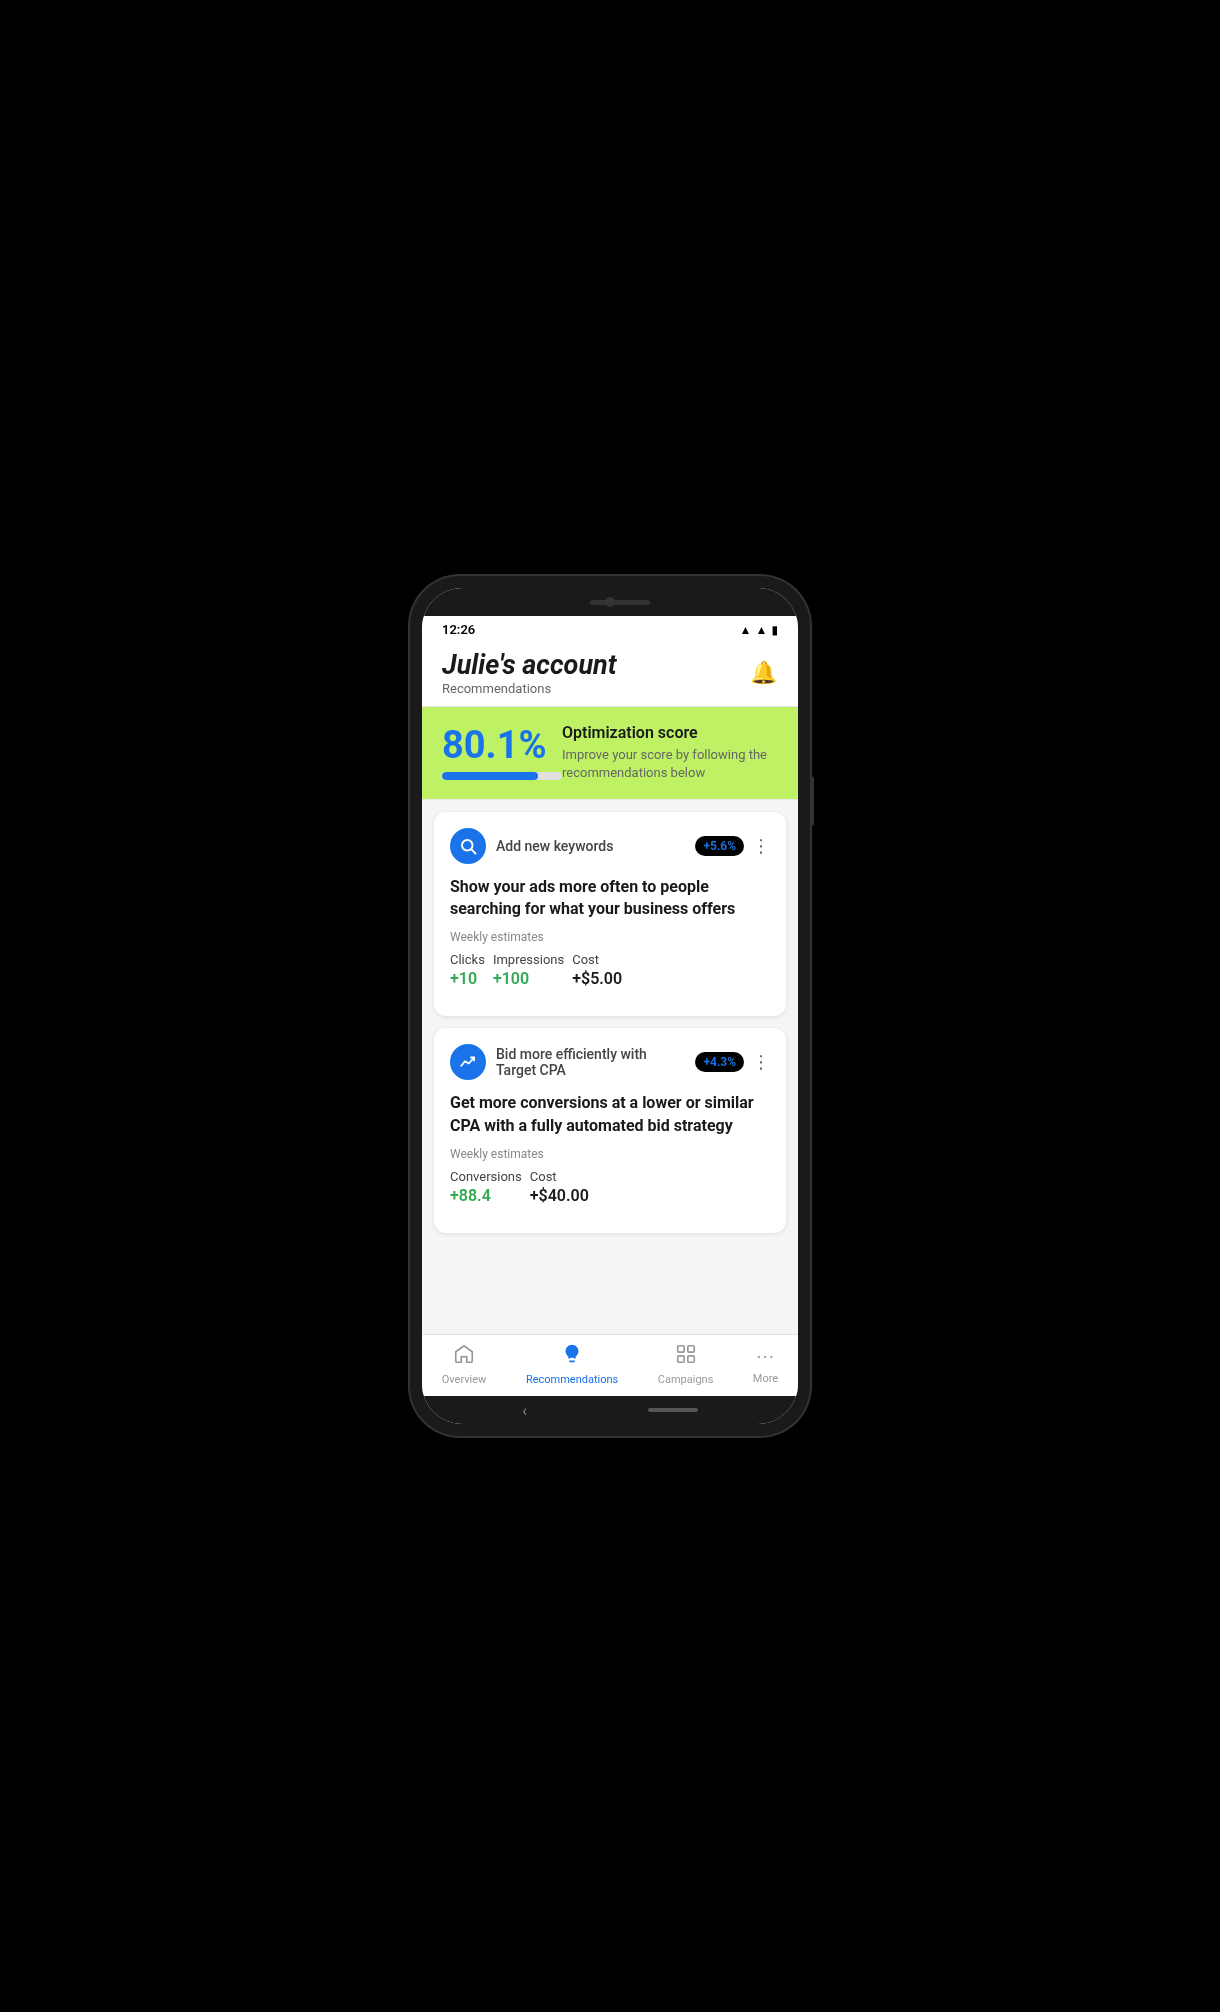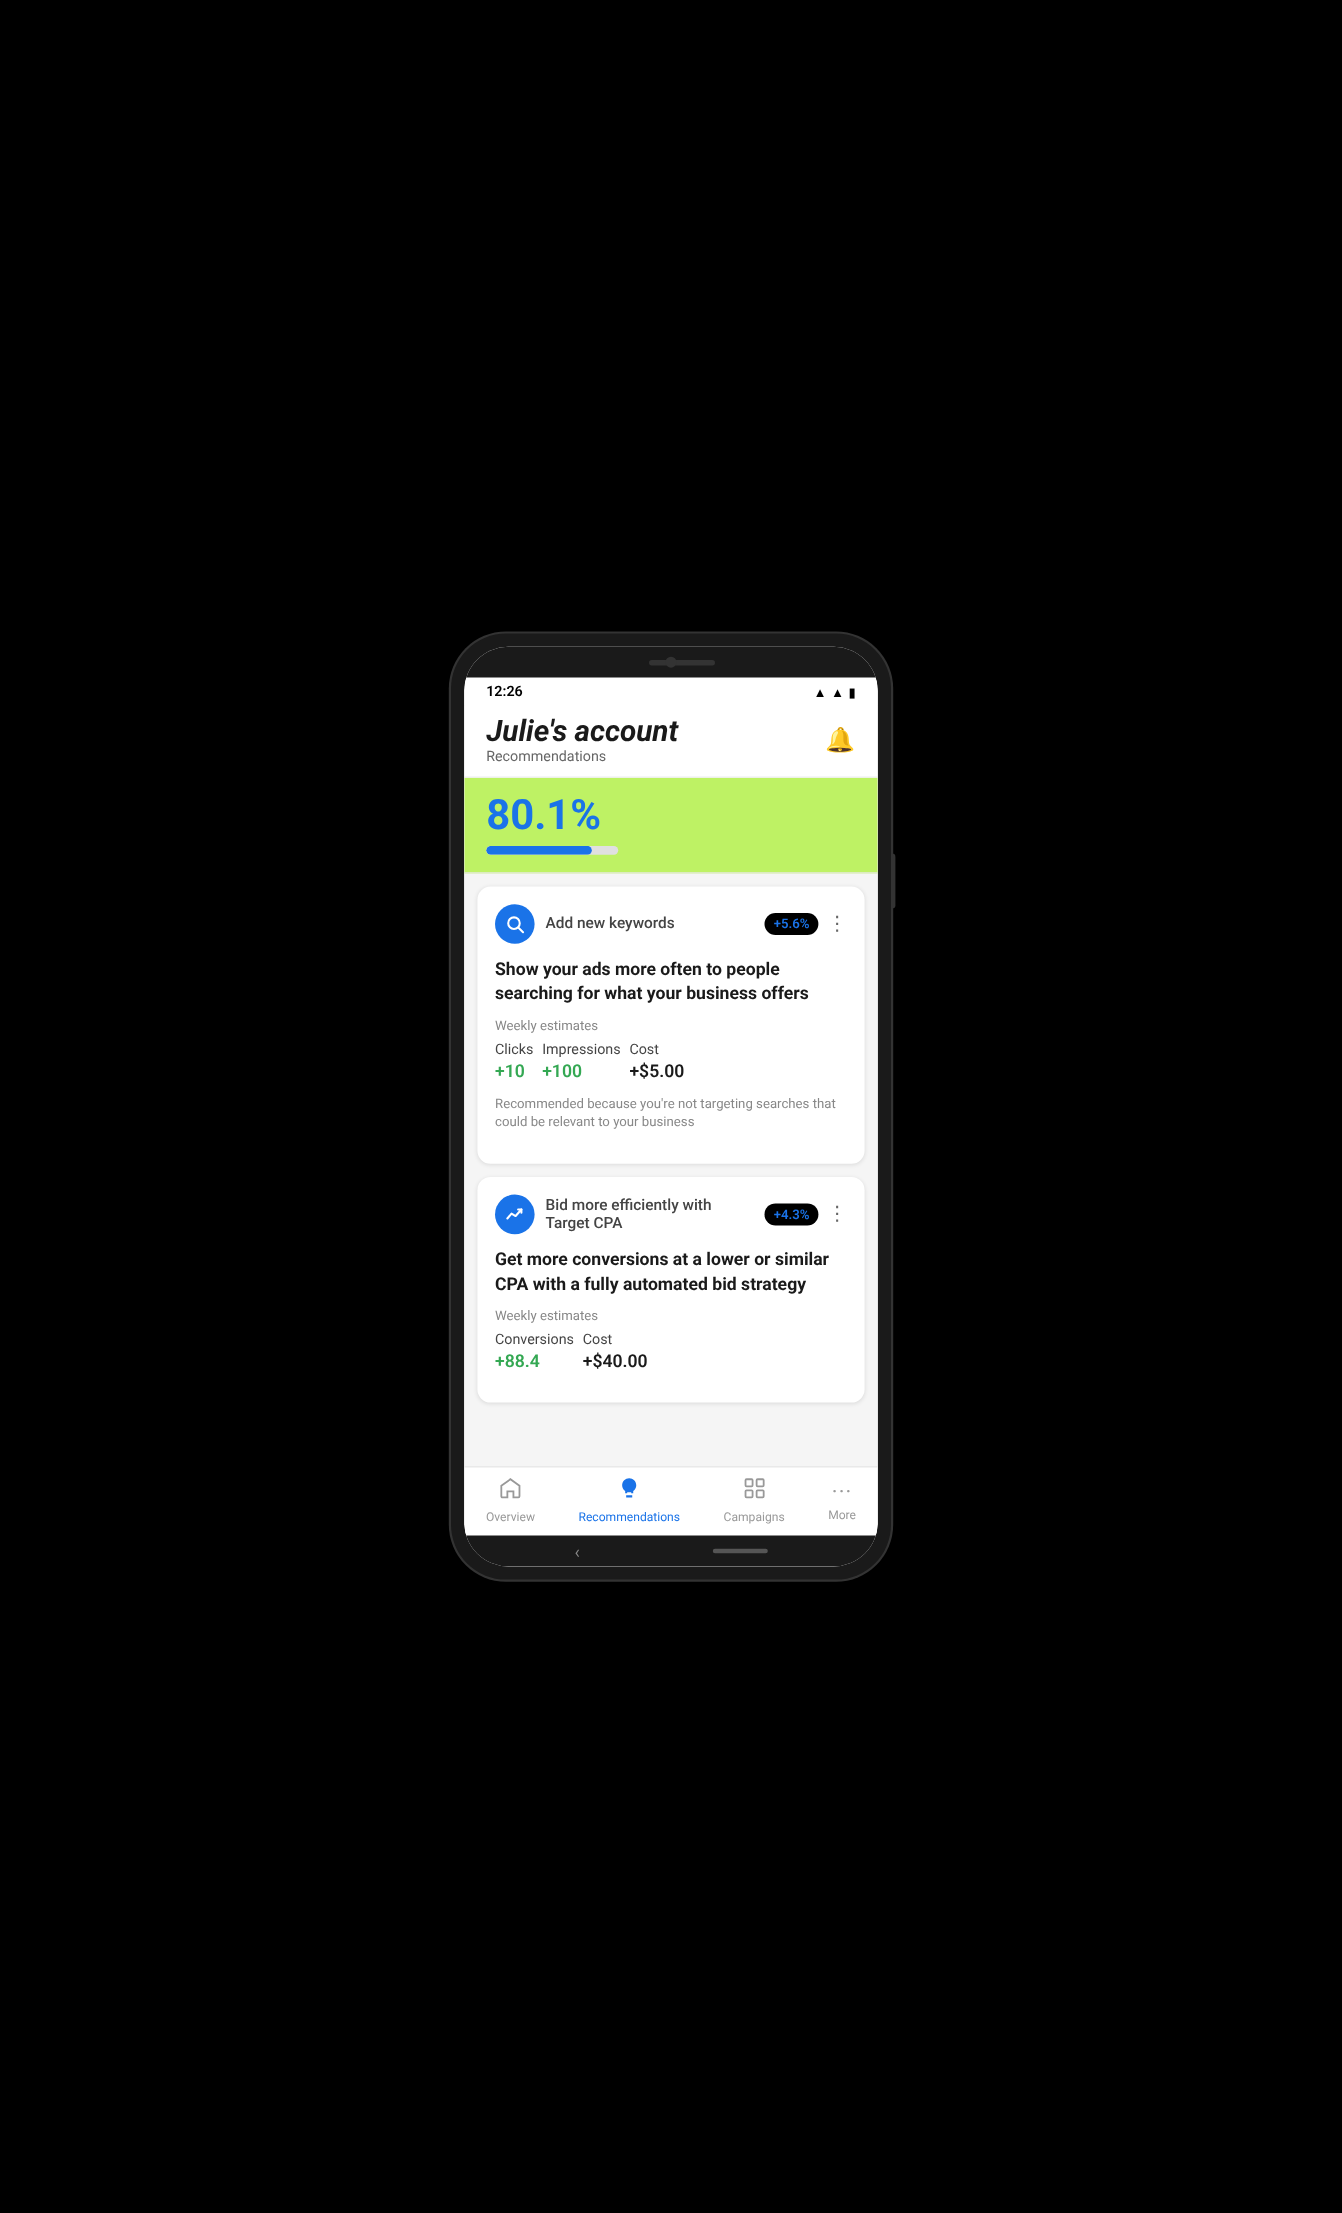--- a/index.html
+++ b/index.html
@@ -395,20 +395,24 @@
     </div>
 
     <div class="scroll-content">
 
       <div class="opt-score-section">
         <div class="opt-score-left">
           <span class="opt-score-number">80.1%</span>
           <div class="progress-bar-container">
             <div class="progress-bar-fill"></div>
           </div>
+        </div>
+        <div class="opt-score-right">
+          <div class="opt-score-title">Optimization score</div>
+          <div class="opt-score-desc">Improve your score by following the recommendations below</div>
         </div>
       </div>
 
       <div class="cards-container">
 
         <div class="rec-card">
           <div class="card-header">
             <div class="card-header-left">
               <div class="card-icon">
                 <svg width="18" height="18" viewBox="0 0 24 24" fill="none" xmlns="http://www.w3.org/2000/svg">
@@ -435,21 +439,20 @@
             <div class="stat-item">
               <div class="stat-label">Impressions</div>
               <div class="stat-value">+100</div>
             </div>
             <div class="stat-item">
               <div class="stat-label">Cost</div>
               <div class="stat-value neutral">+$5.00</div>
             </div>
           </div>
 
-          <div class="card-reason">Recommended because you're not targeting searches that could be relevant to your business</div>
 
         </div>
 
         <div class="rec-card">
           <div class="card-header">
             <div class="card-header-left">
               <div class="card-icon">
                 <svg width="18" height="18" viewBox="0 0 24 24" fill="none" xmlns="http://www.w3.org/2000/svg">
                   <polyline points="3,17 8,11 13,14 20,6" stroke="white" stroke-width="2.5" stroke-linecap="round" stroke-linejoin="round" fill="none"></polyline>
                   <polyline points="16,6 20,6 20,10" stroke="white" stroke-width="2.5" stroke-linecap="round" stroke-linejoin="round" fill="none"></polyline>

